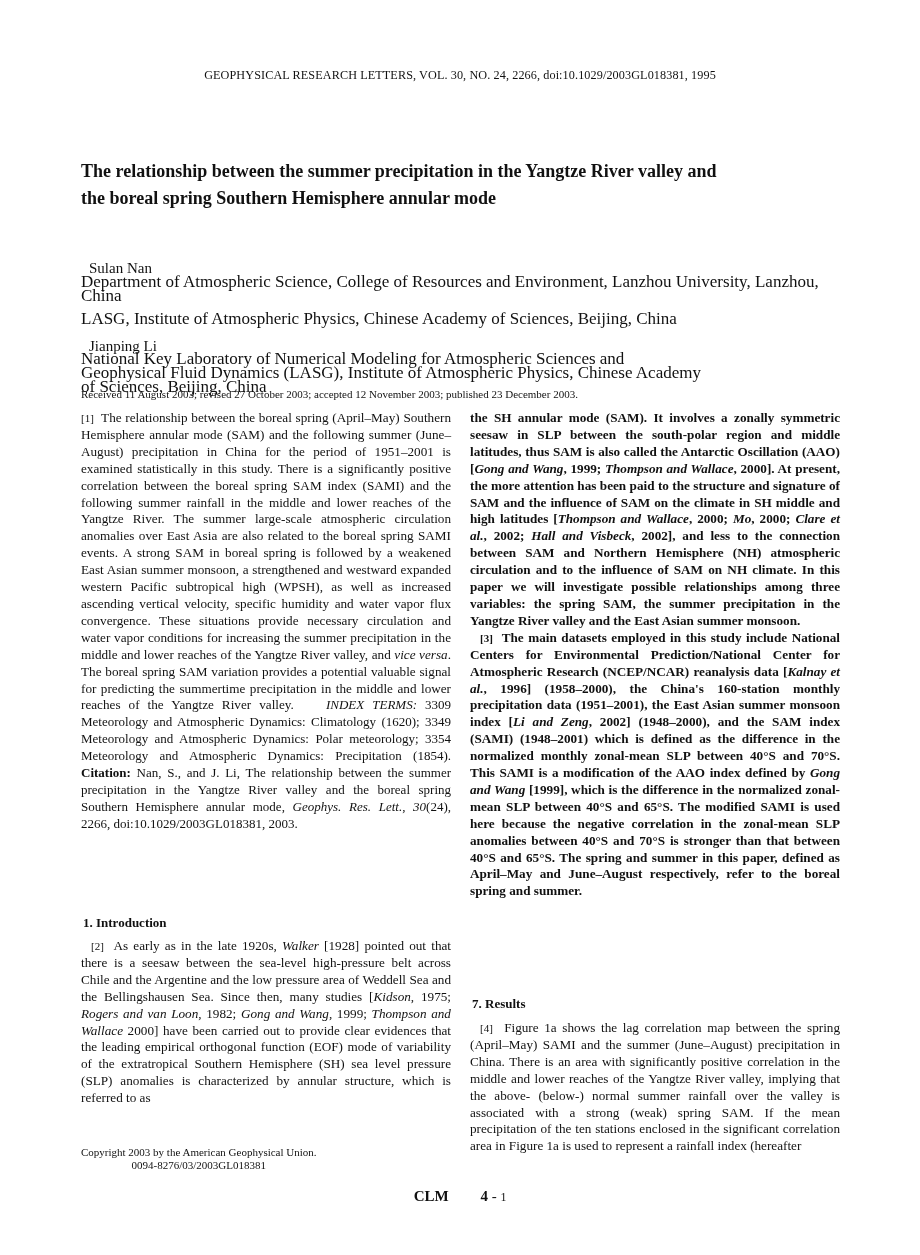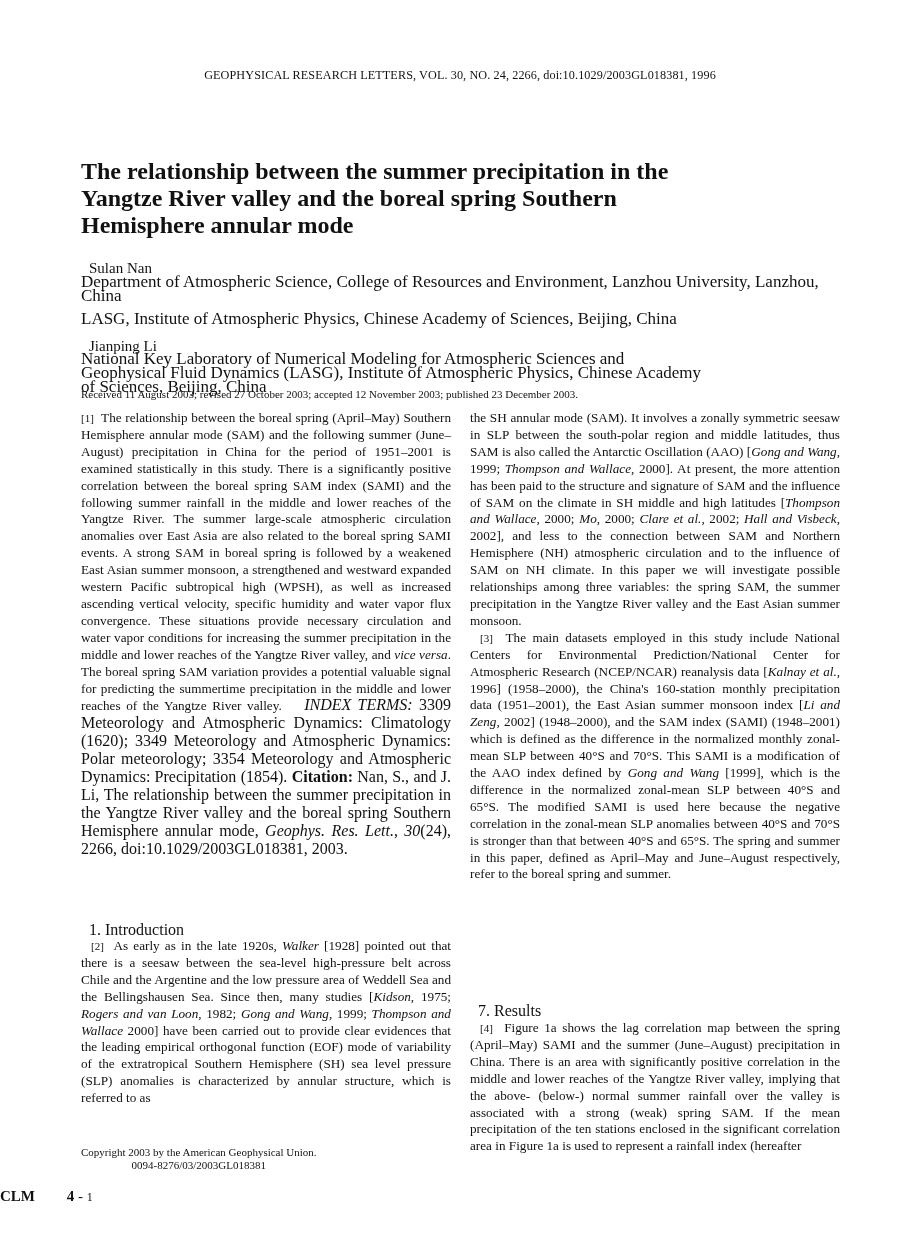--- a/index.html
+++ b/index.html
@@ -1,45 +1,45 @@
 <!DOCTYPE html>
 <html><head>
 <meta charset="utf-8">
 <style>
   html, body { margin:0; padding:0; background:#ffffff; }
   body { width:920px; height:1255px; position:relative; overflow:hidden;
          font-family:"Liberation Serif", "DejaVu Serif", serif; color:#111; }
   .running-head { position:absolute; top:68px; left:0; width:920px; text-align:center;
          font-size:12.2px; letter-spacing:0.1px; }
   .title { position:absolute; top:158px; left:81px; width:640px; margin:0;
-         font-size:24px; font-weight:bold; line-height:27px; }
+         font-size:18px; font-weight:bold; line-height:27px; }
   .author { position:absolute; left:81px; font-size:15px; margin:8px; }
   .affil { position:absolute; left:81px; font-size:17px; line-height:14px; margin:0; width:760px; }
   .dates { position:absolute; top:388px; left:81px; font-size:11px; }
   .col { position:absolute; width:370px; font-size:13.2px; line-height:16.9px;
          text-align:justify; }
   .col p { margin:0; }
   .col-left { left:81px; top:410px; }
-  .col-right { left:470px; top:410px; }
+  .col-right { left:470px; top:410px;font-weight:bold; }
   .pnum { font-size:11px; }
   .indent { text-indent:10px; }
-  .small { font-size:16px; line-height:16.9px; }
-  .sec-head { font-weight:normal; font-size:16px; margin:8px; position:absolute; }
+  .small { font-size:13px; line-height:16.9px; }
+  .sec-head { font-weight:bold; font-size:13px; margin:2px; position:absolute; }
   .copyright { position:absolute; top:1146px; left:81px; font-size:11px; line-height:13px;text-align:center; }
-  .footer { position:absolute; top:1188px; left:0; width:920px; text-align:left;
+  .footer { position:absolute; top:1188px; left:0; width:920px; text-align:center;
          font-size:15px; }
   .footer .clm { font-weight:bold; margin-right:28px; }
   .footer .pg { font-weight:bold; }
   i { font-style:italic; }
   b { font-weight:bold; }
 </style>
 </head>
 <body>
 
-<div class="running-head">GEOPHYSICAL RESEARCH LETTERS, VOL. 30, NO. 24, 2266, doi:10.1029/2003GL018381, 1996</div>
+<div class="running-head">GEOPHYSICAL RESEARCH LETTERS, VOL. 30, NO. 24, 2266, doi:10.1029/2003GL018381, 1995</div>
 
 <h1 class="title">The relationship between the summer precipitation in the Yangtze River valley and the boreal spring Southern Hemisphere annular mode</h1>
 
 <p class="author" style="top:252px;">Sulan Nan</p>
 <p class="affil" style="top:275px;">Department of Atmospheric Science, College of Resources and Environment, Lanzhou University, Lanzhou, China</p>
 <p class="affil" style="top:312px;">LASG, Institute of Atmospheric Physics, Chinese Academy of Sciences, Beijing, China</p>
 
 <p class="author" style="top:330px;">Jianping Li</p>
 <p class="affil" style="top:352px; width:620px;">National Key Laboratory of Numerical Modeling for Atmospheric Sciences and Geophysical Fluid Dynamics (LASG), Institute of Atmospheric Physics, Chinese Academy of Sciences, Beijing, China</p>
 

